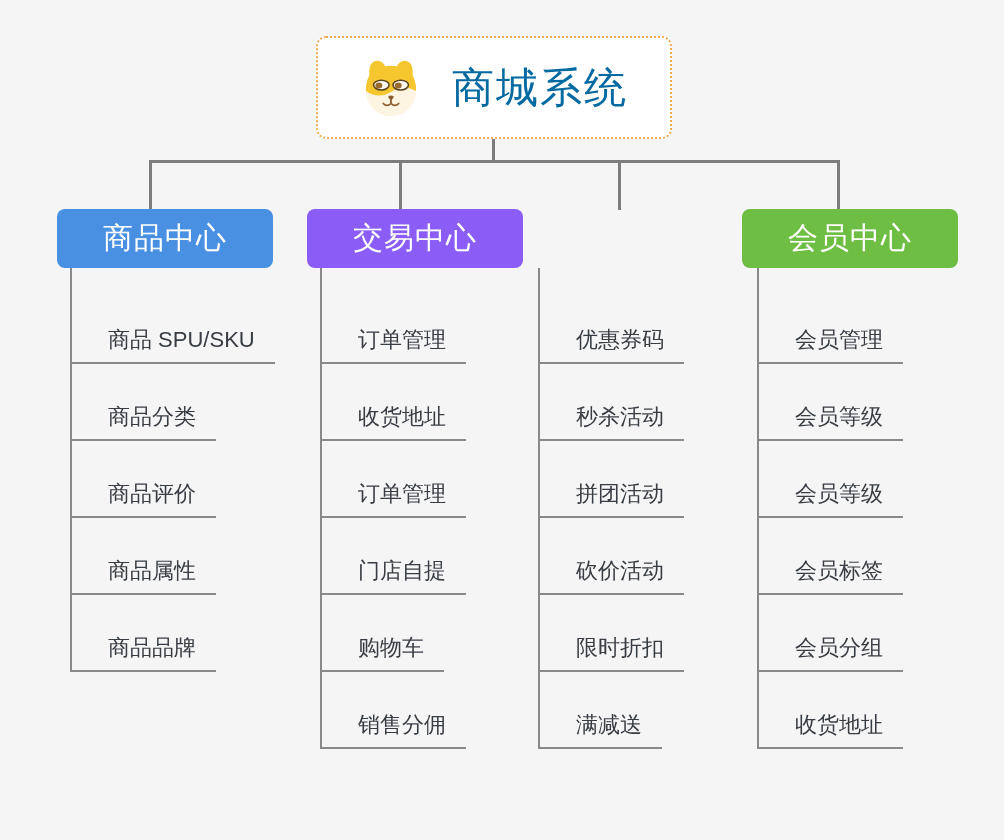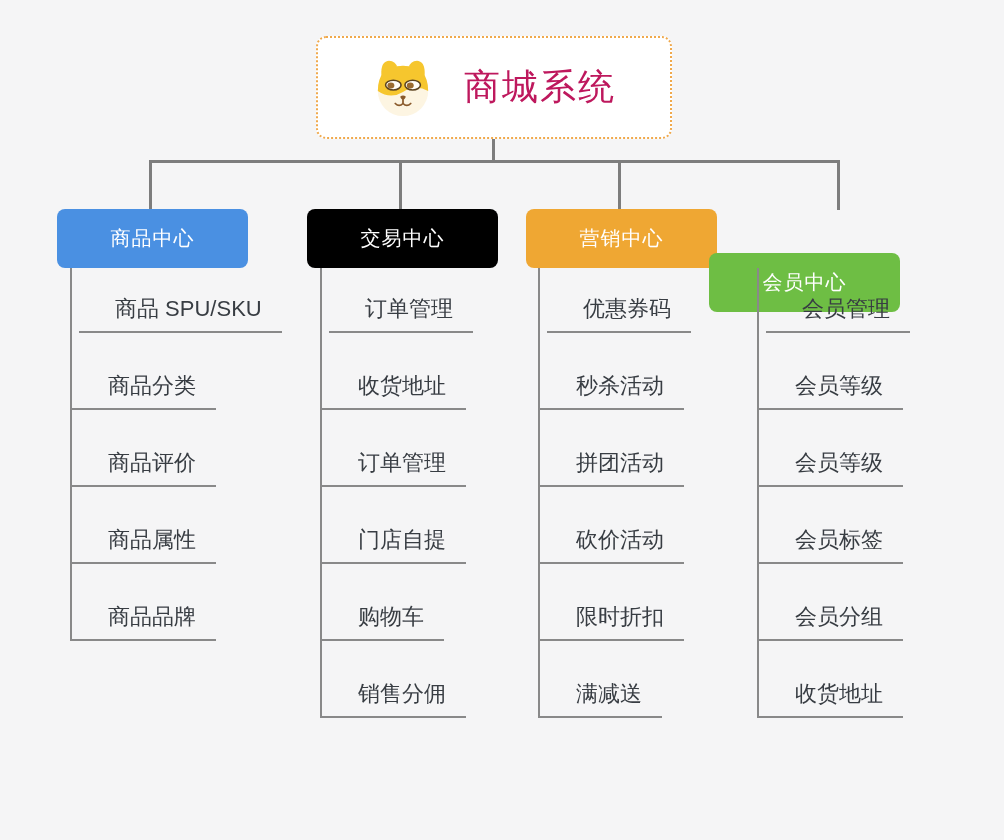--- a/index.html
+++ b/index.html
@@ -19,56 +19,56 @@
     width: 356px; height: 103px;
     background: #ffffff;
     border: 2px dotted #f0a94c;
     border-radius: 10px;
     display: flex;
     align-items: center;
     justify-content: center;
     gap: 14px;
   }
   .root-title {
-    font-size: 36px;
-    color: #be185d;
+    font-size: 42px;
+    color: #0369a1;
     letter-spacing: 2px;
     white-space: nowrap;
     margin-left: 16px;
   }
   .root-icon { width: 62px; height: 62px; flex: 0 0 auto; }
 
   
   .line { position: absolute; background: #7d7d7d; }
   .root-stem   { left: 492px; top: 139px; width: 3px;  height: 24px; }
   .h-connector { left: 149px; top: 160px; width: 691px; height: 3px; }
   .stem { top: 160px; width: 3px; height: 50px; }
   .stem-0 { left: 149px; }
   .stem-1 { left: 399px; }
   .stem-2 { left: 618px; }
   .stem-3 { left: 837px; }
 
   
   .branch-box {
     position: absolute;
     top: 209px;
-    width: 191px; height: 59px;
+    width: 216px; height: 59px;
     border-radius: 8px;
     color: #ffffff;
-    font-size: 20px;
+    font-size: 30px;
     display: flex;
     align-items: center;
     justify-content: center;
     white-space: nowrap;
     letter-spacing: 1px;
   }
   .branch-0 { left: 57px;  }
   .branch-1 { left: 307px; }
   .branch-2 { left: 526px; }
-  .branch-3 { left: 709px; margin-top: 44px; }
+  .branch-3 { left: 742px; }
 
   
   .column {
     position: absolute;
     top: 268px;
     border-left: 2px solid #898989;
   }
   .col-0 { left: 70px;  }
   .col-1 { left: 320px; }
   .col-2 { left: 538px; }
@@ -76,21 +76,21 @@
 
   .item {
     height: 77px;
     display: flex;
     align-items: flex-end;
     width: fit-content;
     border-bottom: 2px solid #898989;
     padding: 0 20px 0 36px;
     white-space: nowrap;
   }
-  .item:first-child { height: 65px; margin-left: 7px; }
+  .item:first-child { height: 96px; }
   .item-label {
     font-size: 22px;
     color: #383d43;
     padding-bottom: 7px;
   }
 </style>
 </head>
 <body>
 
 <div id="canvas">
@@ -118,22 +118,21 @@
   </div>
 
   <div class="line root-stem"></div>
   <div class="line h-connector"></div>
   <div class="line stem stem-0"></div>
   <div class="line stem stem-1"></div>
   <div class="line stem stem-2"></div>
   <div class="line stem stem-3"></div>
 
   <div class="branch-box branch-0" style="background-color: rgb(74, 144, 226);">商品中心</div>
-  <div class="branch-box branch-1" style="background-color: #000000;">交易中心</div>
-  <div class="branch-box branch-2" style="background-color: rgb(239, 167, 51);">营销中心</div>
+  <div class="branch-box branch-1" style="background-color: #8b5cf6;">交易中心</div>
   <div class="branch-box branch-3" style="background-color: rgb(110, 190, 68);">会员中心</div>
 
   <div class="column col-0">
     <div class="item">
         <span class="item-label">商品 SPU/SKU</span>
       </div>
     <div class="item">
         <span class="item-label">商品分类</span>
       </div>
     <div class="item">

